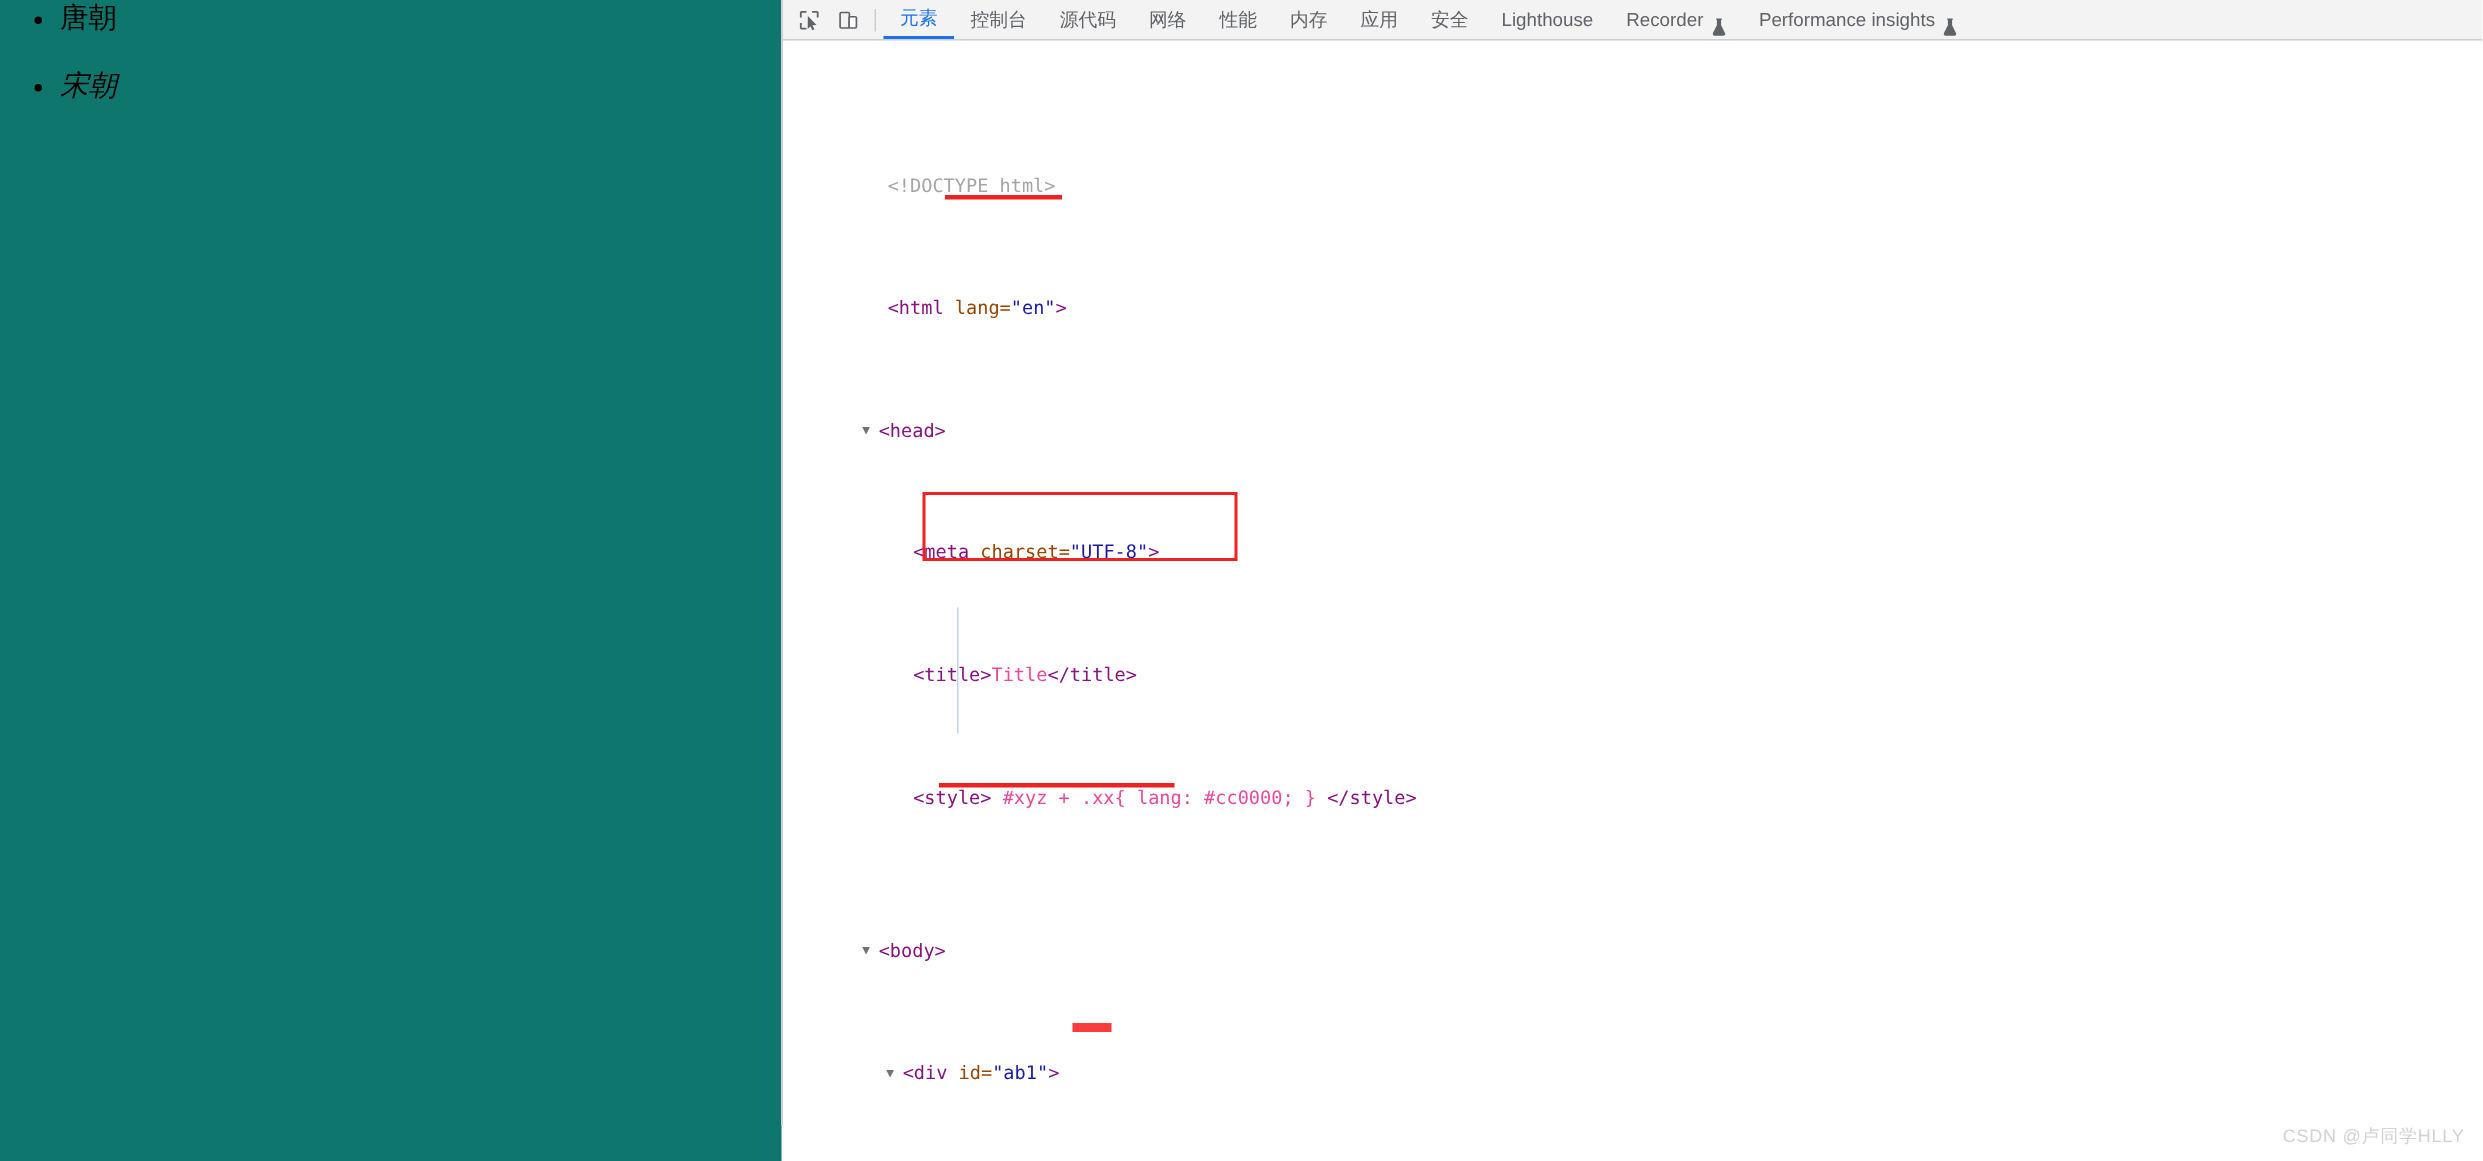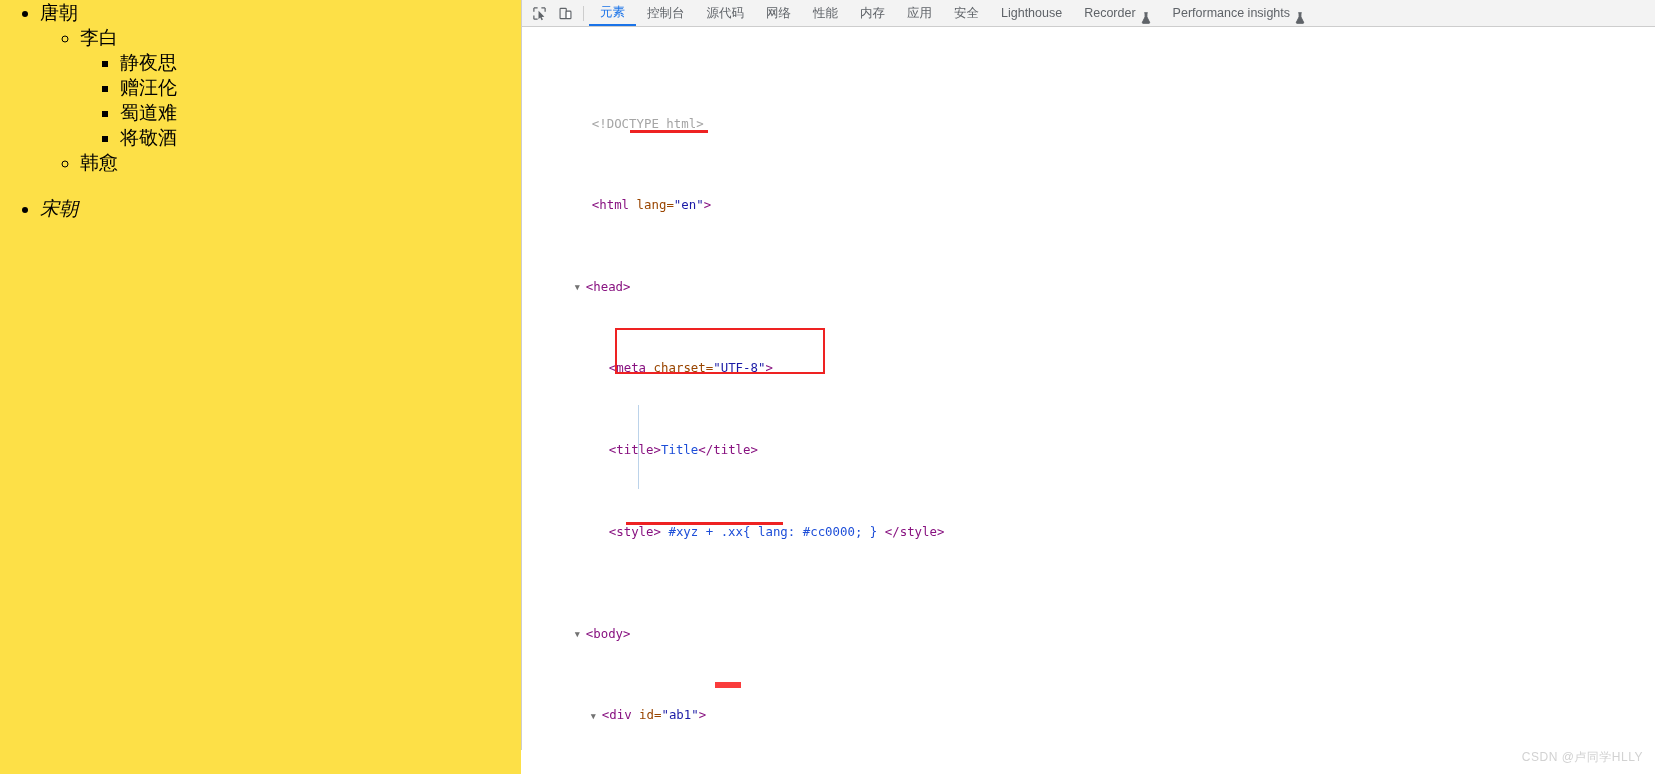--- a/index.html
+++ b/index.html
@@ -14,21 +14,21 @@
     overflow: hidden;
     position: relative;
   }
 
   
   #page-pane {
     position: absolute;
     left: 0; top: 0;
     width: 521px;
     height: 774px;
-    background: #fde047;
+    background: #0f766e;
     overflow: hidden;
   }
   ul.doc-list {
     margin: 0;
     padding-left: 40px;
     list-style-type: disc;
   }
   ul.doc-list li {
     font-family: "Liberation Serif", serif;
     font-size: 19px;
@@ -128,21 +128,21 @@
     width: 11px;
     color: #727272;
     font-size: 8.5px;
     vertical-align: middle;
     text-align: left;
   }
   .tw.blank { color: transparent; }
   .tag   { color: #881280; }
   .attn  { color: #994500; margin-top: 12px; }
   .attv  { color: #1a1aa6; }
-  .txt   { color: #1d4ed8; }
+  .txt   { color: #ec4899; }
   .doctype { color: #a5a5a5; }
   .guide-line {
     position: absolute;
     border-left: 1px solid #bcd3ea;
   }
 
   
   .ann-box {
     position: absolute;
     border: 2.5px solid #ee2222;
@@ -173,34 +173,20 @@
   }
 </style>
 </head>
 <body>
 
 <div id="page-pane">
   <ul class="doc-list">
 
     <li class="dynasty-block">
       <span>唐朝</span>
-      <ul>
-        <li>
-          <span>李白</span>
-          <ul>
-            <li><span>静夜思</span></li>
-            <li class="red-item"><span>赠汪伦</span></li>
-            <li><span>蜀道难</span></li>
-            <li><span>将敬酒</span></li>
-          </ul>
-        </li>
-        <li>
-          <span>韩愈</span>
-        </li>
-      </ul>
     </li>
 
     <li class="dynasty-block" id="dynasty-song-wrap">
       <span>宋朝</span>
     </li>
 
   </ul>
 </div>
 
 <div id="devtools">

